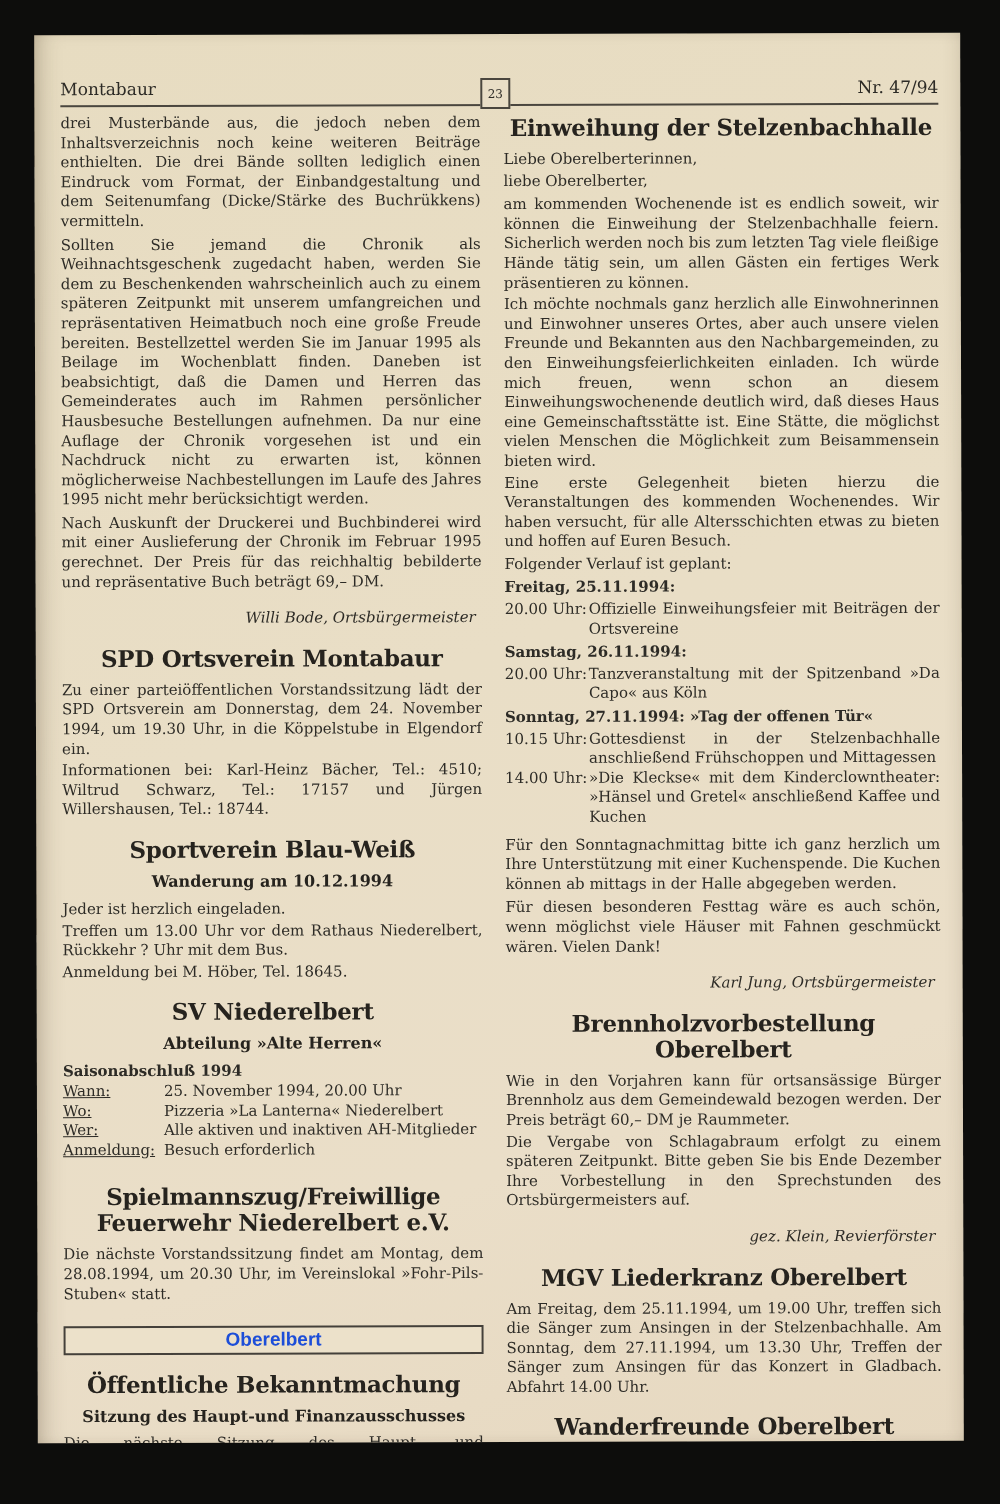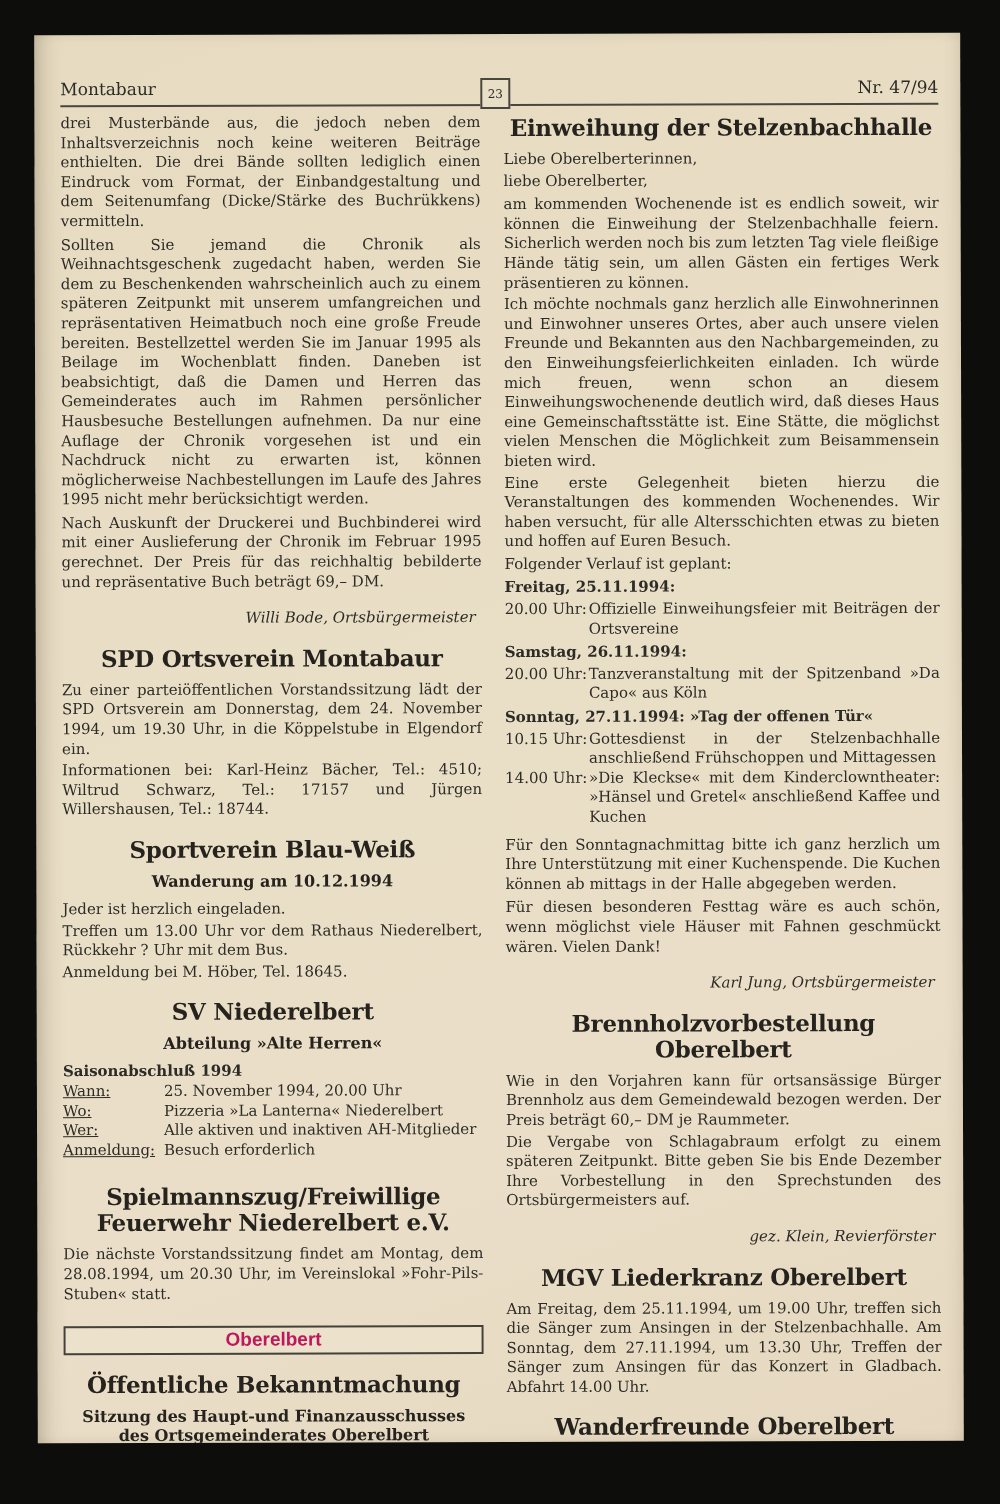--- a/index.html
+++ b/index.html
@@ -43,21 +43,21 @@
   }
   h2.first{margin-top:2px;}
   h3{font-size:16px;line-height:19px;font-weight:bold;text-align:center;margin:0 0 9px;color:#26231e;}
   .sig{text-align:right;font-style:italic;margin:17px 6px 2px 0;}
   .banner{
     border:2px solid #44403a;
     margin:22px 0 6px;
     padding:2px 0 3px;
     text-align:center;
     font-family:"Liberation Sans","DejaVu Sans",sans-serif;
-    font-weight:bold;font-size:19px;color:#be185d;
+    font-weight:bold;font-size:19px;color:#1d4ed8;
     background:#ece1ca;
   }
   .kv{display:flex;}
   .kv .k{flex:0 0 101px;text-decoration:underline;}
   .kv .v{flex:1;}
   .sched-day{font-weight:bold;margin-top:4px;text-align:left;}
   .sched-item{display:flex;}
   .sched-item .time{flex:0 0 84px;}
   .sched-item .txt{flex:1;text-align:justify;}
   .left-bold{font-weight:bold;text-align:left;margin:0 0 3px;}
@@ -130,21 +130,20 @@
       </section>
 
       <div class="banner">
         <span>Oberelbert</span>
       </div>
 
       <section>
         <h2>Öffentliche Bekanntmachung</h2>
         <h3 style="margin-bottom:0;">
           <span>Sitzung des Haupt-und Finanzausschusses</span><br>
-          <span>des Ortsgemeinderates Oberelbert</span>
         </h3>
         <p style="margin-top:8px;">Die nächste Sitzung des Haupt- und Finanzausschusses des Ortsgemeinderates Oberelbert findet am</p>
 
       </section>
 
     </div>
 
     <div class="col">
 
       <section>

